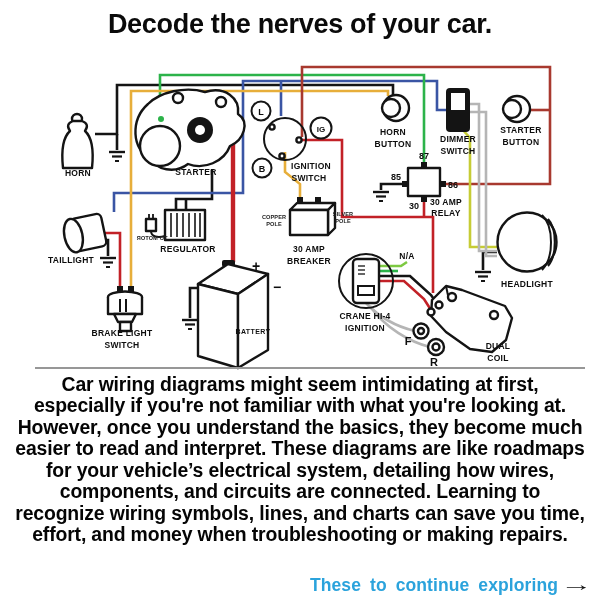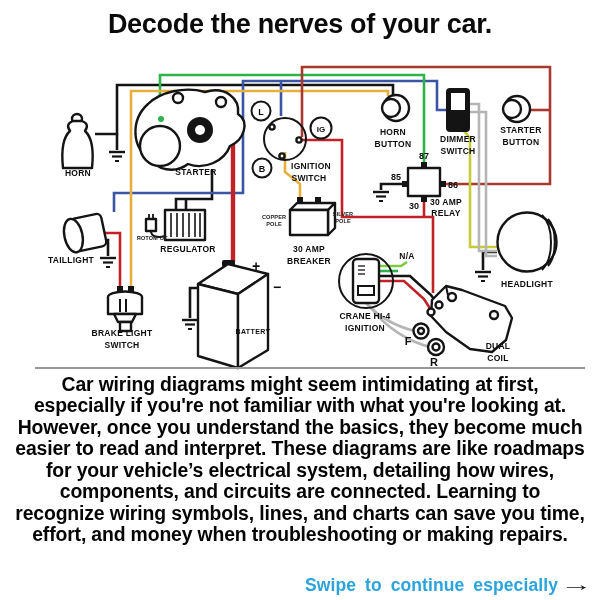--- a/index.html
+++ b/index.html
@@ -262,17 +262,17 @@
       <path class="oT" d="M548,219 C557,228 557,256 548,266" stroke-width="2.2"></path>
       <text class="lbl" x="527" y="287">HEADLIGHT</text>
     </g>
 
     <line x1="35" y1="368" x2="585" y2="368" stroke="#979797" stroke-width="2"></line>
   </svg>
 
   <div class="para">Car wiring diagrams might seem intimidating at first, especially if you're not familiar with what you're looking at. However, once you understand the basics, they become much easier to read and interpret. These diagrams are like roadmaps for your vehicle’s electrical system, detailing how wires, components, and circuits are connected. Learning to recognize wiring symbols, lines, and charts can save you time, effort, and money when troubleshooting or making repairs.</div>
 
   <div class="swipe">
-    <span class="swipe-label">Swipe to continue especially</span>
+    <span class="swipe-label">These to continue exploring</span>
     <span class="swipe-arrow">→</span>
   </div>
 
 </div>
 
 </body></html>

